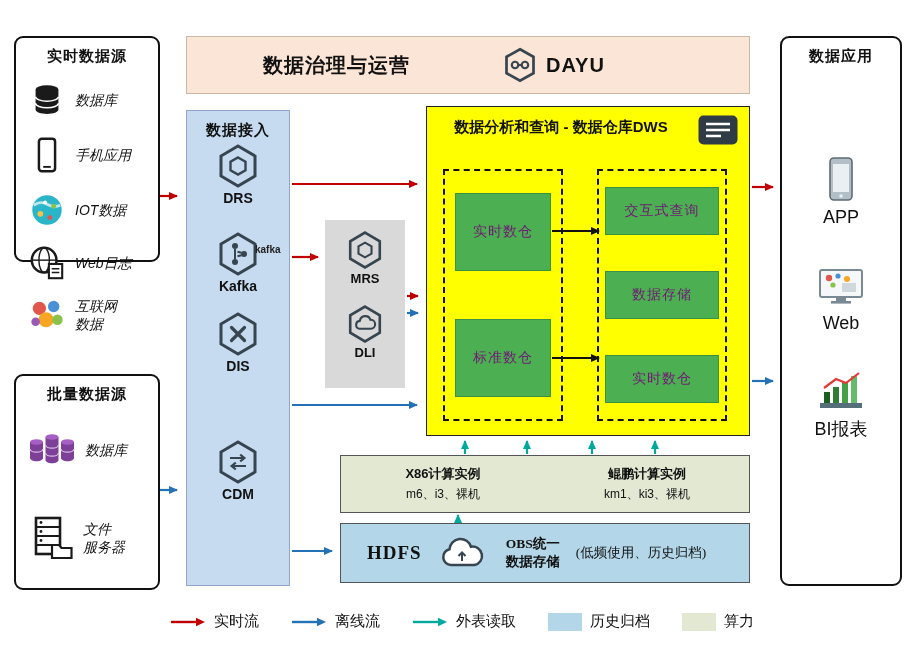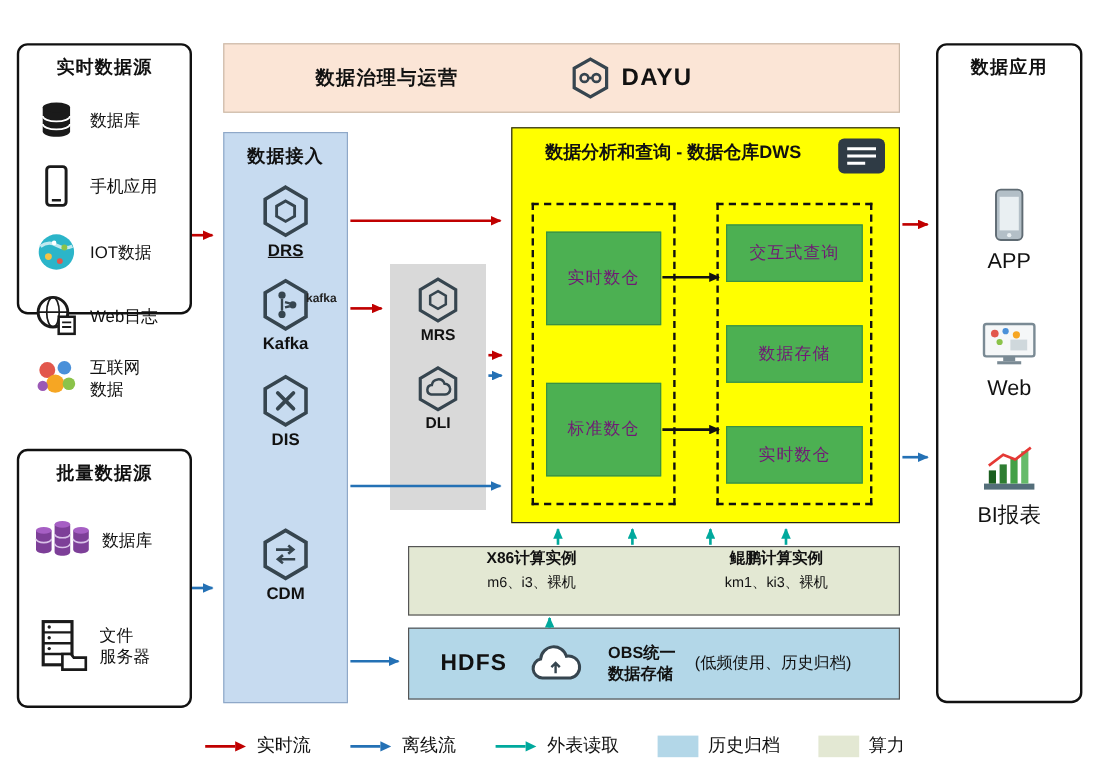--- a/index.html
+++ b/index.html
@@ -4,45 +4,45 @@
 <style>
   * { margin:0; padding:0; box-sizing:border-box; }
   html,body { background:#fff; }
   body { font-family:"Liberation Sans","DejaVu Sans",sans-serif; color:#111; }
   #canvas { position:relative; width:914px; height:651px; background:#fff; overflow:hidden; }
   .abs { position:absolute; }
   .panel { background:#fff; border:2px solid #111; border-radius:9px; }
   .panel-title { font-weight:bold; font-size:15px; text-align:center; padding-top:9px; letter-spacing:1px; }
   .src-row { position:absolute; left:12px; right:4px; display:flex; align-items:center; gap:9px; }
   .src-icon { flex:0 0 auto; display:flex; }
-  .src-label { font-size:14px; line-height:1.3; }
+  .src-label { font-size:14px; line-height:1.3;font-style:italic; }
   .two-line { white-space:pre-line; }
   .col-title { font-weight:bold; font-size:15px; text-align:center; padding-top:10px; letter-spacing:1px; }
   .hex-item { position:absolute; left:0; width:100%; display:flex; flex-direction:column; align-items:center; }
   .hex-label { font-weight:bold; font-size:14px; margin-top:1px; }
   .green-box { position:absolute; background:#4cb052; border:1px solid #3a9142;
                display:flex; align-items:center; justify-content:center;
                font-weight:normal; font-size:14px; letter-spacing:1px; color:#701a75; }
   .dashed-box { position:absolute; border:2px dashed #111; }
-  .compute-half { flex:1; display:flex; flex-direction:column; align-items:center; gap:3px; }
+  .compute-half { flex:1; display:flex; flex-direction:column; align-items:center; justify-content:center; gap:3px; }
   .compute-title { font-weight:bold; font-size:13px; }
   .compute-models { font-size:12px; }
   .app-item { position:absolute; left:0; width:100%; display:flex; flex-direction:column; align-items:center; gap:5px; }
   .app-label { font-size:18px; }
   .legend { position:absolute; left:170px; top:612px; display:flex; align-items:center; gap:32px; }
   .legend-item { display:flex; align-items:center; gap:8px; font-size:15px; }
   .swatch { display:inline-block; width:34px; height:18px; }
 </style>
 </head>
 <body>
 
 <div id="canvas">
 
   <div class="abs" style="left:186px;top:36px;width:564px;height:58px;background:#fbe5d6;border:1px solid #cbb9a7;display:flex;align-items:center;padding-left:76px;gap:92px;">
-    <div style="font-weight:bold;font-size:16px;letter-spacing:1px;">数据治理与运营</div>
+    <div style="font-weight:bold;font-size:20px;letter-spacing:1px;">数据治理与运营</div>
     <div style="display:flex;align-items:center;gap:8px;">
       <svg width="36" height="36" viewBox="0 0 40 40">
         <polygon points="20,2.5 35,11 35,29 20,37.5 5,29 5,11" fill="none" stroke="#36454f" stroke-width="3"></polygon>
         <circle cx="14.5" cy="20" r="3.6" fill="none" stroke="#36454f" stroke-width="2.4"></circle>
         <circle cx="25.5" cy="20" r="3.6" fill="none" stroke="#36454f" stroke-width="2.4"></circle>
         <path d="M18.1 20 h3.8" stroke="#36454f" stroke-width="2.4"></path>
       </svg>
       <span style="font-weight:bold;font-size:20px;letter-spacing:1px;">DAYU</span>
     </div>
   </div>
@@ -135,21 +135,21 @@
           <path d="M24 30 h7 l2.5 3 h10 v10 h-19.5 z" fill="#fff" stroke="#1a1a1a" stroke-width="2.2"></path>
         </svg>
       </span>
       <span class="src-label two-line">文件
 服务器</span>
     </div>
   </div>
 
   <div class="abs" style="left:186px;top:110px;width:104px;height:476px;background:#c7dbf0;border:1px solid #8fa8c8;">
     <div class="col-title">数据接入</div>
-    <div class="hex-item" style="top:42px;text-decoration:underline;">
+    <div class="hex-item" style="top:32px;">
       <svg width="46" height="46" viewBox="0 0 46 46">
         <polygon points="23,3 40,13 40,33 23,43 6,33 6,13" fill="none" stroke="#36454f" stroke-width="3"></polygon>
         <polygon points="23,14.5 30.5,18.8 30.5,27.2 23,31.5 15.5,27.2 15.5,18.8" fill="none" stroke="#36454f" stroke-width="2.4"></polygon>
       </svg>
       <div class="hex-label">DRS</div>
     </div>
     <div class="hex-item" style="top:120px;">
       <svg width="46" height="46" viewBox="0 0 46 46">
         <polygon points="23,3 40,13 40,33 23,43 6,33 6,13" fill="none" stroke="#36454f" stroke-width="3"></polygon>
         <circle cx="20" cy="15" r="3" fill="#36454f"></circle>
@@ -170,21 +170,21 @@
     <div class="hex-item" style="top:328px;">
       <svg width="46" height="46" viewBox="0 0 46 46">
         <polygon points="23,3 40,13 40,33 23,43 6,33 6,13" fill="none" stroke="#36454f" stroke-width="3"></polygon>
         <path d="M15 19 h14 m-3.8 -3.4 l4.2 3.4 l-4.2 3.4" stroke="#36454f" stroke-width="2.2" fill="none"></path>
         <path d="M31 27 h-14 m3.8 -3.4 l-4.2 3.4 l4.2 3.4" stroke="#36454f" stroke-width="2.2" fill="none"></path>
       </svg>
       <div class="hex-label">CDM</div>
     </div>
   </div>
 
-  <div class="abs" style="left:325px;top:220px;width:80px;height:205px;background:#d9d9d9;">
+  <div class="abs" style="left:325px;top:220px;width:80px;height:168px;background:#d9d9d9;">
     <div class="hex-item" style="top:10px;">
       <svg width="40" height="40" viewBox="0 0 46 46">
         <polygon points="23,3 40,13 40,33 23,43 6,33 6,13" fill="none" stroke="#36454f" stroke-width="3"></polygon>
         <polygon points="23,14.5 30.5,18.8 30.5,27.2 23,31.5 15.5,27.2 15.5,18.8" fill="none" stroke="#36454f" stroke-width="2.4"></polygon>
       </svg>
       <div class="hex-label" style="font-size:13px;">MRS</div>
     </div>
     <div class="hex-item" style="top:84px;">
       <svg width="40" height="40" viewBox="0 0 46 46">
         <polygon points="23,3 40,13 40,33 23,43 6,33 6,13" fill="none" stroke="#36454f" stroke-width="3"></polygon>
@@ -213,21 +213,21 @@
     <div class="compute-half">
       <div class="compute-title">X86计算实例</div>
       <div class="compute-models">m6、i3、裸机</div>
     </div>
     <div class="compute-half">
       <div class="compute-title">鲲鹏计算实例</div>
       <div class="compute-models">km1、ki3、裸机</div>
     </div>
   </div>
 
-  <div class="abs" style="left:340px;top:523px;width:410px;height:60px;background:#b3d7e8;border:1px solid #555;display:flex;align-items:center;padding-left:26px;gap:16px;">
+  <div class="abs" style="left:340px;top:523px;width:410px;height:60px;background:#b3d7e8;border:1px solid #555;display:flex;align-items:center;padding-left:26px;gap:16px;font-family:Liberation Serif, serif;">
     <div style="font-weight:bold;font-size:19px;letter-spacing:1px;">HDFS</div>
     <svg width="52" height="36" viewBox="0 0 52 36">
       <path d="M13 30 a8 8 0 0 1 -1.5 -15.8 a11 11 0 0 1 21.5 -2.4 a8.5 8.5 0 0 1 3.5 18.2 z" fill="#fff" stroke="#36454f" stroke-width="2.5"></path>
       <path d="M24 26 v-8 m-3.5 3 l3.5 -3.5 l3.5 3.5" stroke="#36454f" stroke-width="2" fill="none"></path>
     </svg>
     <div class="two-line" style="font-weight:bold;font-size:13.5px;line-height:1.35;">OBS统一
 数据存储</div>
     <div style="font-size:13.5px;">(低频使用、历史归档)</div>
   </div>
 

